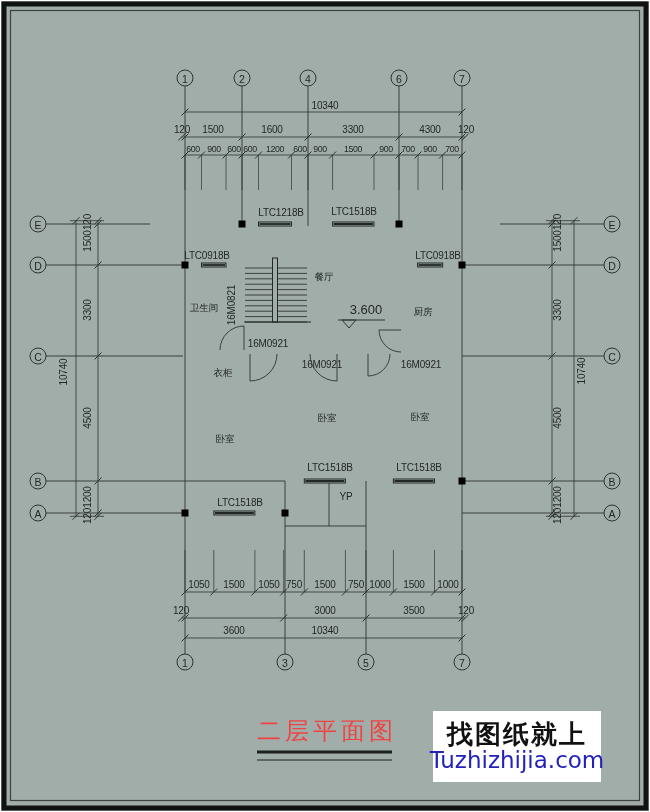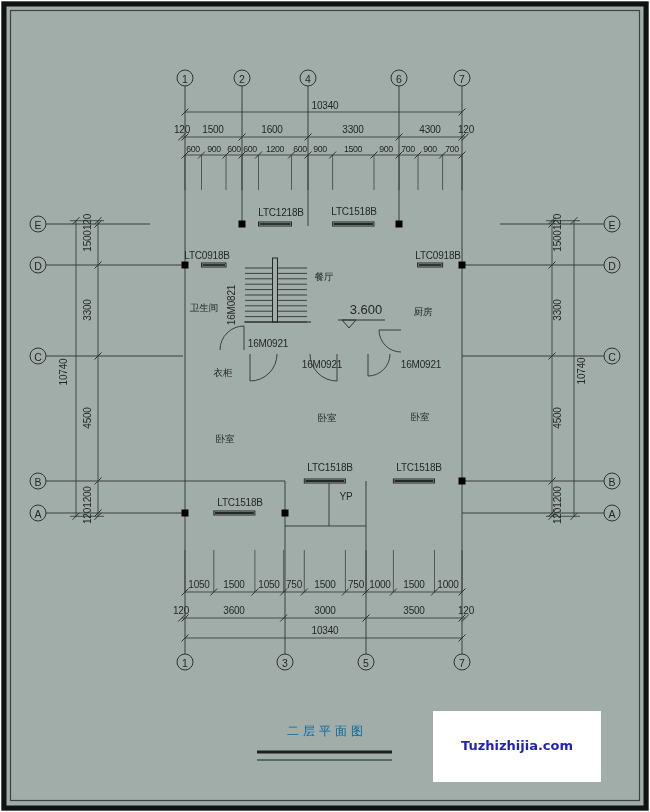--- a/index.html
+++ b/index.html
@@ -11,27 +11,27 @@
        5;color:#232826;line-height:1;}
   .rot{transform:translate(-50%,-50%) rotate(-90deg);}
   .dim{font-size:10px;letter-spacing:-0.2px;}
   .dims{font-size:8.8px;letter-spacing:-0.4px;}
   .win{font-size:10px;letter-spacing:-0.2px;}
   .room{font-size:9.5px;font-family:"DejaVu Sans",sans-serif;}
   .elev{font-size:13px;text-align:center;}
   .circ{position:absolute;width:17px;height:17px;border:1.2px solid #2f3433;border-radius:50%;
         box-sizing:border-box;display:flex;align-items:center;justify-content:center;
         font-size:10.5px;color:#232826;transform:translate(-50%,-50%);background:transparent;}
-  .title{position:absolute;transform:translate(-50%,-50%);font-size:12px;letter-spacing:4px;
-         color:#0369a1;font-family:Liberation Serif, serif;}
+  .title{position:absolute;transform:translate(-50%,-50%);font-size:24px;letter-spacing:4px;
+         color:#ef4444;font-family:Liberation Serif, serif;}
   .wm{position:absolute;left:433px;top:711px;width:168px;height:71px;background:#ffffff;
       display:flex;flex-direction:column;align-items:center;justify-content:center;}
   .wm1{font-size:26px;font-weight:bold;color:#111111;letter-spacing:2px;line-height:1.1;
        font-family:"DejaVu Sans",sans-serif;}
-  .wm2{font-size:13px;font-weight:bold;line-height:1.1;font-family:"DejaVu Sans",sans-serif;}
+  .wm2{font-size:23px;font-weight:normal;line-height:1.1;font-family:"DejaVu Sans",sans-serif;}
 </style>
 </head>
 <body>
 
 <div class="page">
   <div class="paper"></div>
 
   <svg id="plan" width="650" height="812" viewBox="0 0 650 812">
 
     <g>
@@ -316,21 +316,21 @@
   <span class="lbl dim" style="left:199px;top:585px">1050</span>
   <span class="lbl dim" style="left:234px;top:585px">1500</span>
   <span class="lbl dim" style="left:269px;top:585px">1050</span>
   <span class="lbl dim" style="left:294px;top:585px">750</span>
   <span class="lbl dim" style="left:325px;top:585px">1500</span>
   <span class="lbl dim" style="left:356px;top:585px">750</span>
   <span class="lbl dim" style="left:380px;top:585px">1000</span>
   <span class="lbl dim" style="left:414px;top:585px">1500</span>
   <span class="lbl dim" style="left:448px;top:585px">1000</span>
   <span class="lbl dim" style="left:181px;top:611px">120</span>
-  <span class="lbl dim" style="left:234px;top:611px">3600</span>
+  <span class="lbl dim" style="left:234px;top:631px">3600</span>
   <span class="lbl dim" style="left:325px;top:611px">3000</span>
   <span class="lbl dim" style="left:414px;top:611px">3500</span>
   <span class="lbl dim" style="left:466px;top:611px">120</span>
   <span class="lbl dim" style="left:325px;top:631px">10340</span>
 
   <span class="lbl dim rot" style="left:88px;top:222px">120</span>
   <span class="lbl dim rot" style="left:88px;top:241px">1500</span>
   <span class="lbl dim rot" style="left:88px;top:310px">3300</span>
   <span class="lbl dim rot" style="left:88px;top:418px">4500</span>
   <span class="lbl dim rot" style="left:88px;top:497px">1200</span>
@@ -361,15 +361,16 @@
   <span class="lbl room" style="left:423px;top:312px">厨房</span>
   <span class="lbl room" style="left:223px;top:373px">衣柜</span>
   <span class="lbl room" style="left:225px;top:439px">卧室</span>
   <span class="lbl room" style="left:327px;top:418px">卧室</span>
   <span class="lbl room" style="left:420px;top:417px">卧室</span>
   <span class="lbl win" style="left:346px;top:497px">YP</span>
   <span class="lbl elev" style="left:366px;top:309px">3.600</span>
 
   <div class="title" style="left:327px;top:731px">二层平面图</div>
   <div class="wm">
+    <div class="wm1">找图纸就上</div>
     <div class="wm2" id="wm-link" style="color: rgb(34, 34, 187);">Tuzhizhijia.com</div>
   </div>
 </div>
 
 </body></html>

